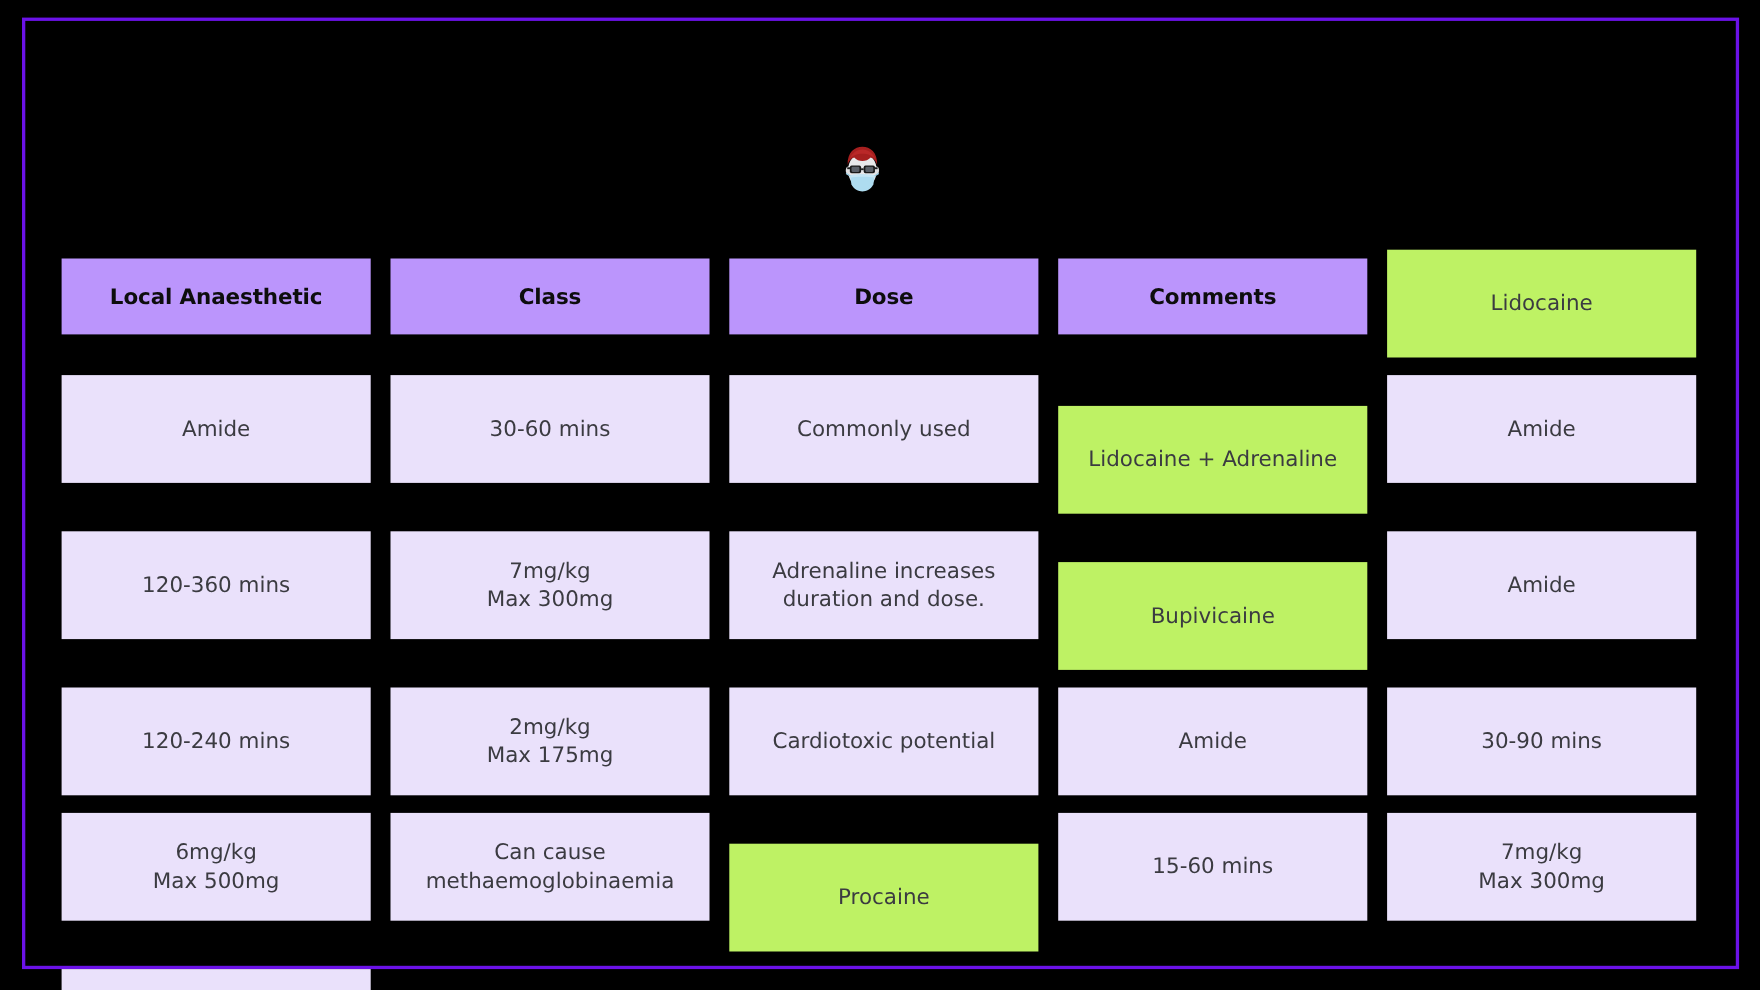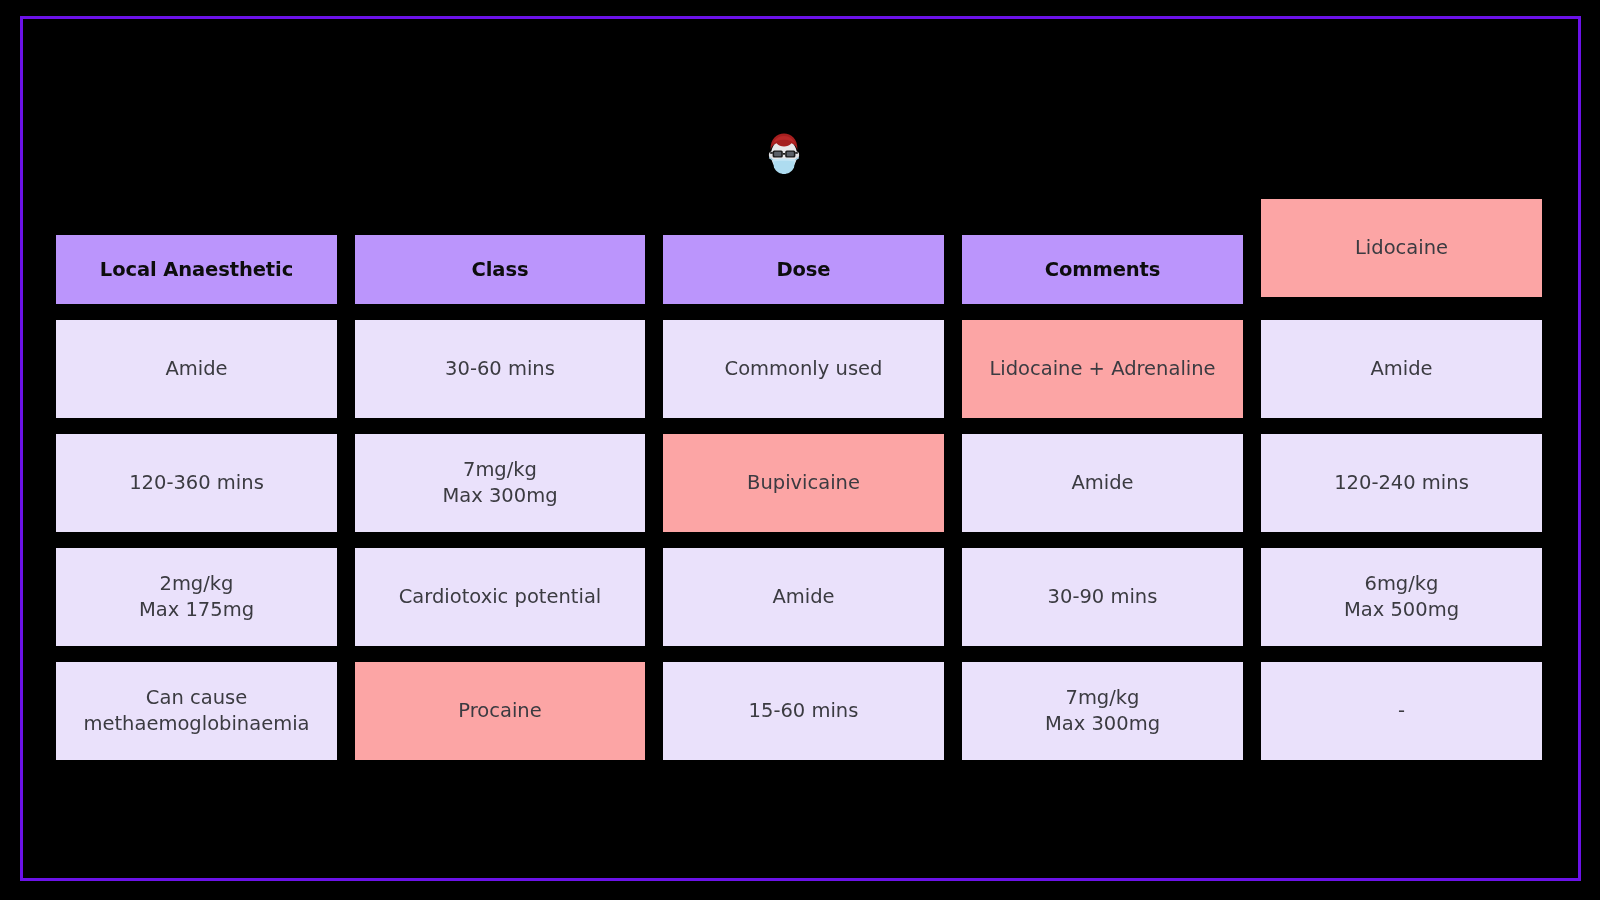--- a/index.html
+++ b/index.html
@@ -60,21 +60,22 @@
     margin-top:36px;
   }
   .td {
     height:98px;
     background:#EAE1FB;
     color:#3B3B41;
     font-size:19.5px;
     font-weight:400;
   }
   .td.first-col {
-    background:#fca5a5;
+    background:#bef264;
+    margin-top:28px;
   }
   .td .multi { display:block; }
 </style>
 </head>
 <body>
 
 <div id="page">
 
   <div class="page-frame"></div>
 
@@ -122,20 +123,21 @@
 
     <div class="cell td first-col">Lidocaine + Adrenaline</div>
     <div class="cell td">Amide</div>
     <div class="cell td">120-360 mins</div>
     <div class="cell td">
       <div>
         <span class="multi">7mg/kg</span>
         <span class="multi">Max 300mg</span>
       </div>
     </div>
+    <div class="cell td">Adrenaline increases duration and dose.</div>
 
     <div class="cell td first-col">Bupivicaine</div>
     <div class="cell td">Amide</div>
     <div class="cell td">120-240 mins</div>
     <div class="cell td">
       <div>
         <span class="multi">2mg/kg</span>
         <span class="multi">Max 175mg</span>
       </div>
     </div>

